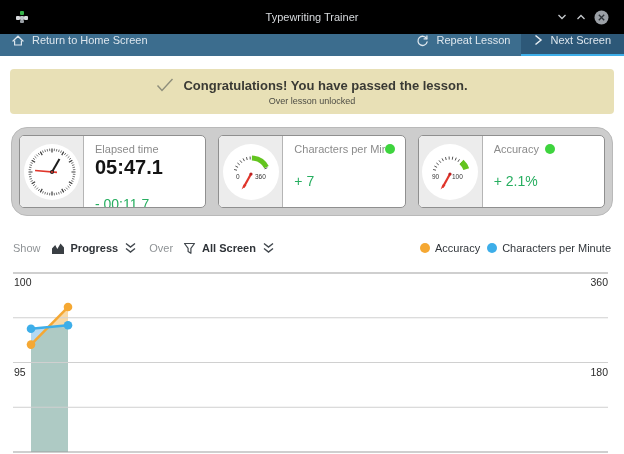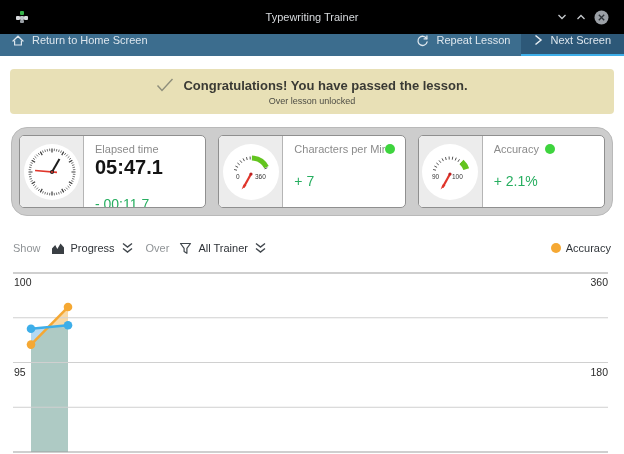--- a/index.html
+++ b/index.html
@@ -70,21 +70,21 @@
   .stat-value { font-size:20px; font-weight:bold; color:#141414; margin-top:1px; line-height:22px; }
   .stat-delta { font-size:14px; color:#27ae60; margin-top:18px; }
 
   
   .filter-row {
     margin:22px 13px 0 13px; height:20px; display:flex; align-items:center;
     font-size:11px; color:#31363b;text-align:center;
   }
   .muted { color:#8f9396; }
   .combo { display:flex; align-items:center; gap:6px; margin:0 12px 0 10px; cursor:default; }
-  .combo-label { font-weight:normal; color:#2f3338; }
+  .combo-label { font-weight:bold; color:#2f3338; }
   .legend { margin-left:auto; display:flex; align-items:center; gap:7px; font-size:11px; color:#31363b; }
   .legend-item { display:flex; align-items:center; gap:5px; }
   .legend-dot { width:10px; height:10px; border-radius:50%; }
 
   
   .chart-wrap { position:relative; height:200px; margin-top:8px; }
   .chart-wrap svg { position:absolute; left:0; top:0; }
 </style>
 </head>
 <body>
@@ -320,30 +320,34 @@
       <path d="M2 1.5 L6.5 5 L11 1.5 M2 6.5 L6.5 10 L11 6.5" stroke="#41474d" stroke-width="1.4" fill="none"></path>
     </svg>
   </div>
 
   <span class="muted">Over</span>
 
   <div class="combo">
     <svg width="13" height="13" viewBox="0 0 13 13">
       <path d="M1.5 1.5 H11.5 L7.9 6.3 V11.3 L5.1 9.5 V6.3 Z" stroke="#41474d" stroke-width="1.2" fill="none" stroke-linejoin="round"></path>
     </svg>
-    <span class="combo-label">All Trainer</span>
+    <span class="combo-label">All Screen</span>
     <svg width="13" height="12" viewBox="0 0 13 12">
       <path d="M2 1.5 L6.5 5 L11 1.5 M2 6.5 L6.5 10 L11 6.5" stroke="#41474d" stroke-width="1.4" fill="none"></path>
     </svg>
   </div>
 
   <div class="legend">
     <div class="legend-item">
       <span class="legend-dot" style="background: rgb(245, 168, 51);"></span>
       <span>Accuracy</span>
+    </div>
+    <div class="legend-item">
+      <span class="legend-dot" style="background: rgb(61, 174, 233);"></span>
+      <span>Characters per Minute</span>
     </div>
   </div>
 </div>
 
 <div class="chart-wrap">
   <svg id="chart-svg" width="624" height="200" viewBox="0 254 624 200">
       <polygon points="31,332.6 48.25947521865898,315.06530612244893 68,313.2083333333333 68,440 31,440" fill="#aecac4"></polygon>
       <polygon points="31,316.68888888888887 48.25947521865898,315.06530612244893 31,332.6" fill="#b5d9f2"></polygon>
       <polygon points="48.25947521865898,315.06530612244893 68,295.0100000000001 68,313.2083333333333" fill="#f8d9a6"></polygon>
       <line x1="13" y1="261" x2="608" y2="261" stroke="#9f9f9f" stroke-width="1"></line>

